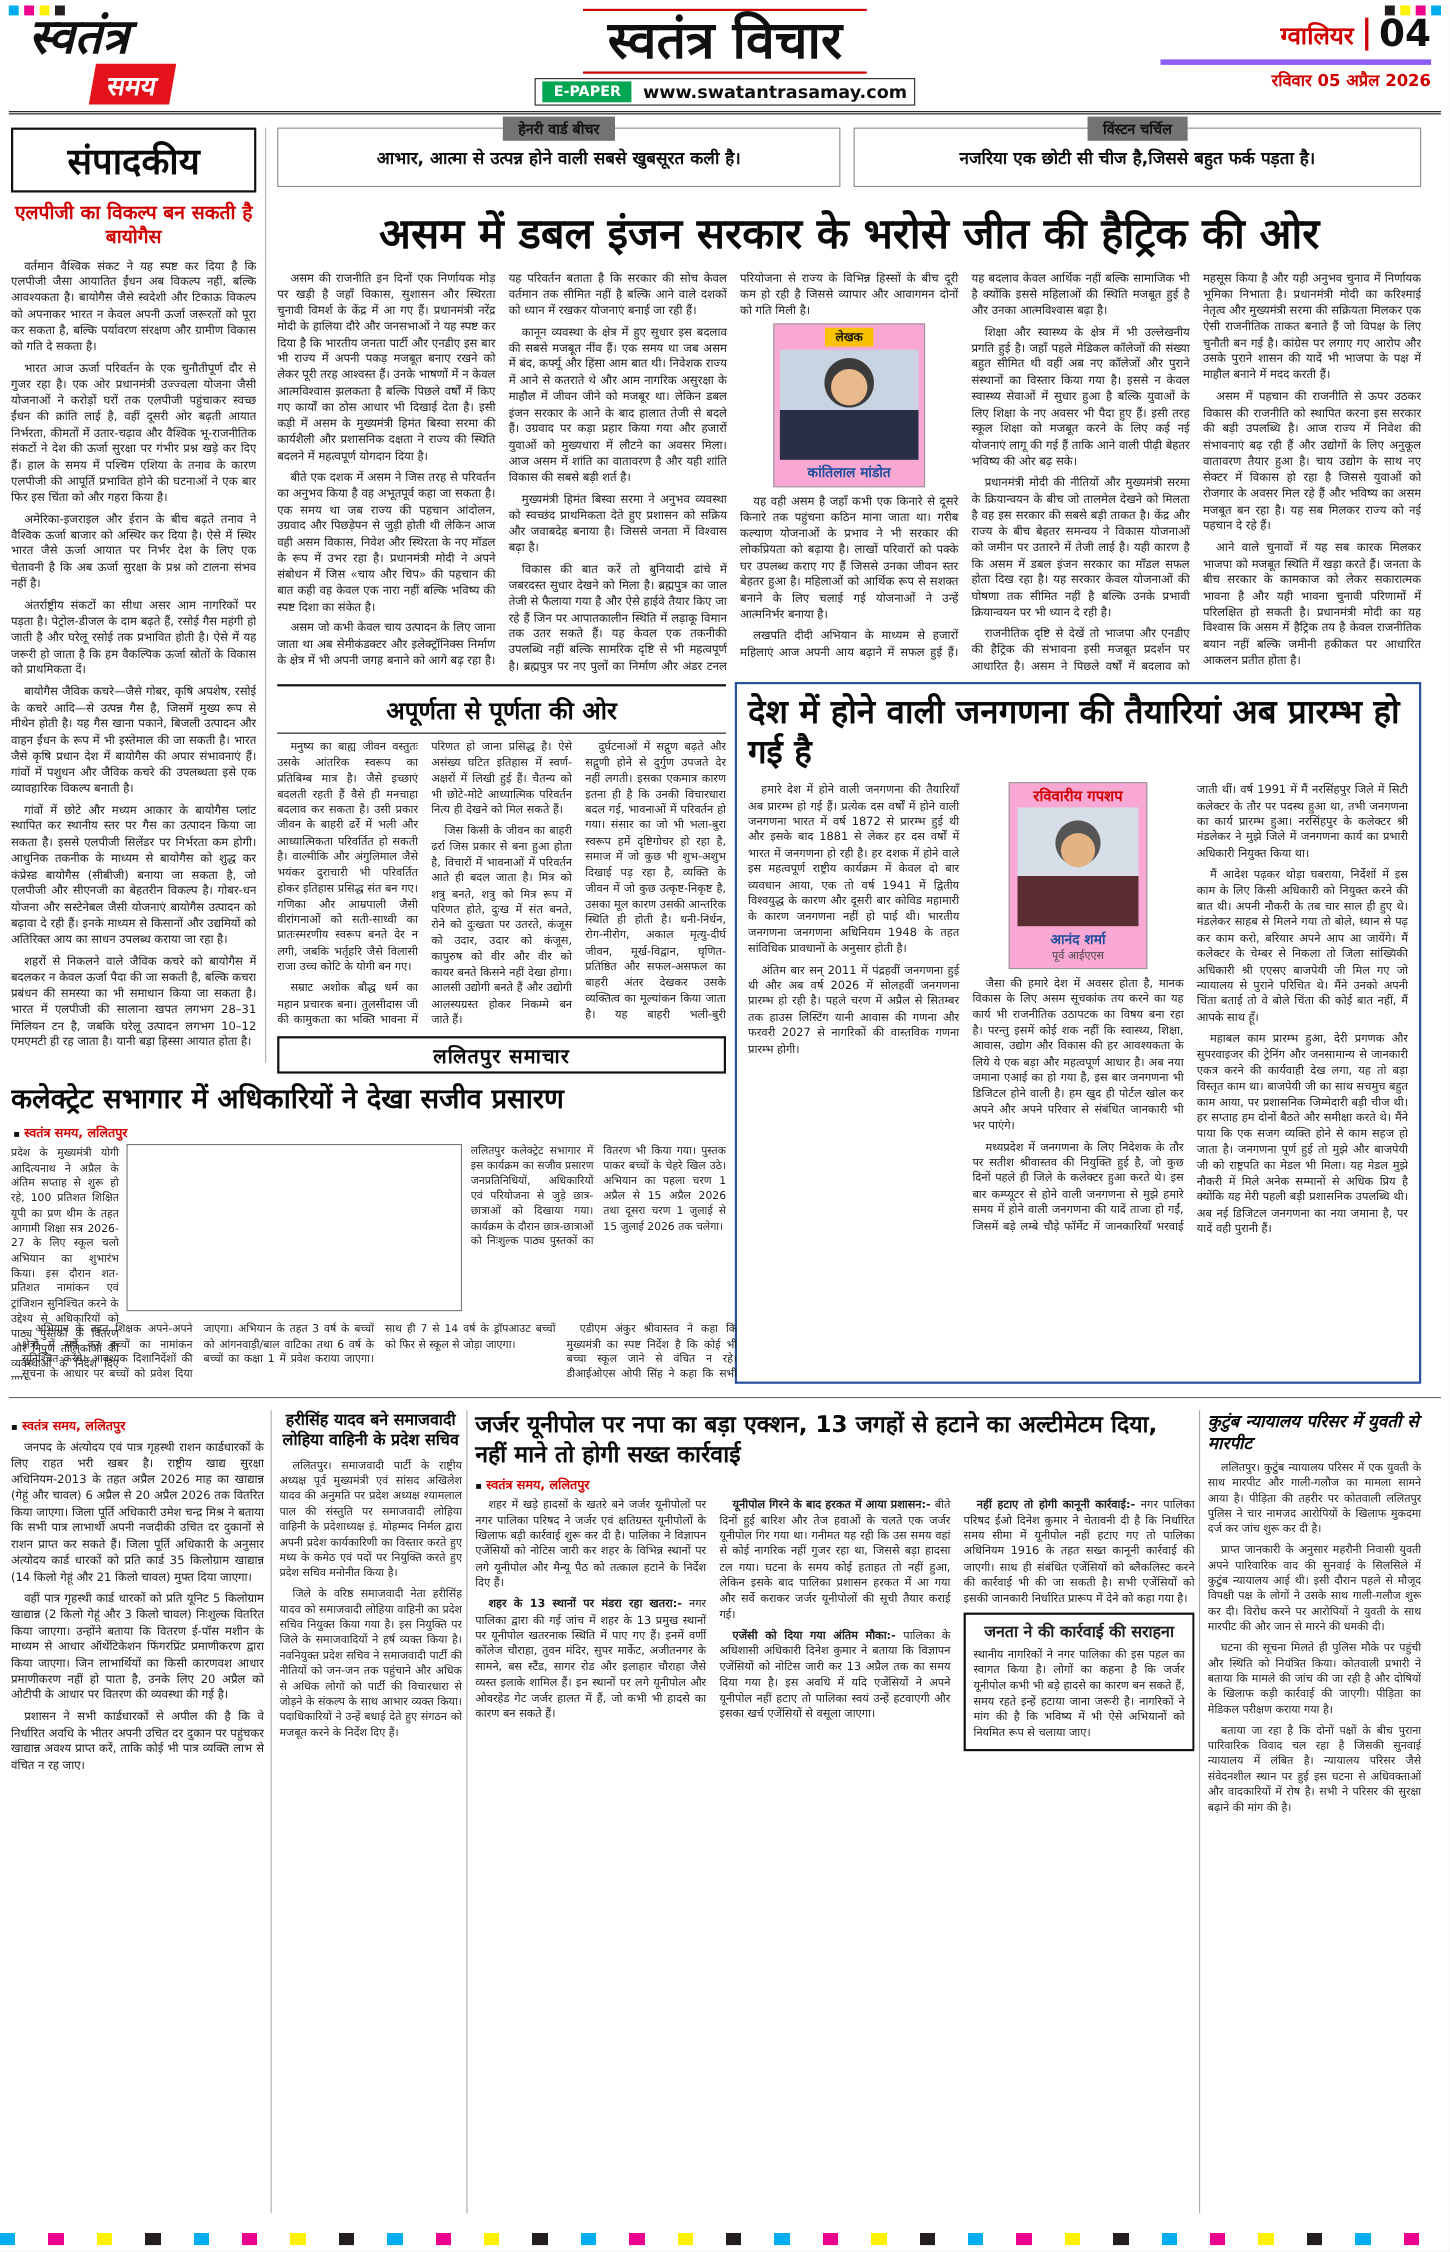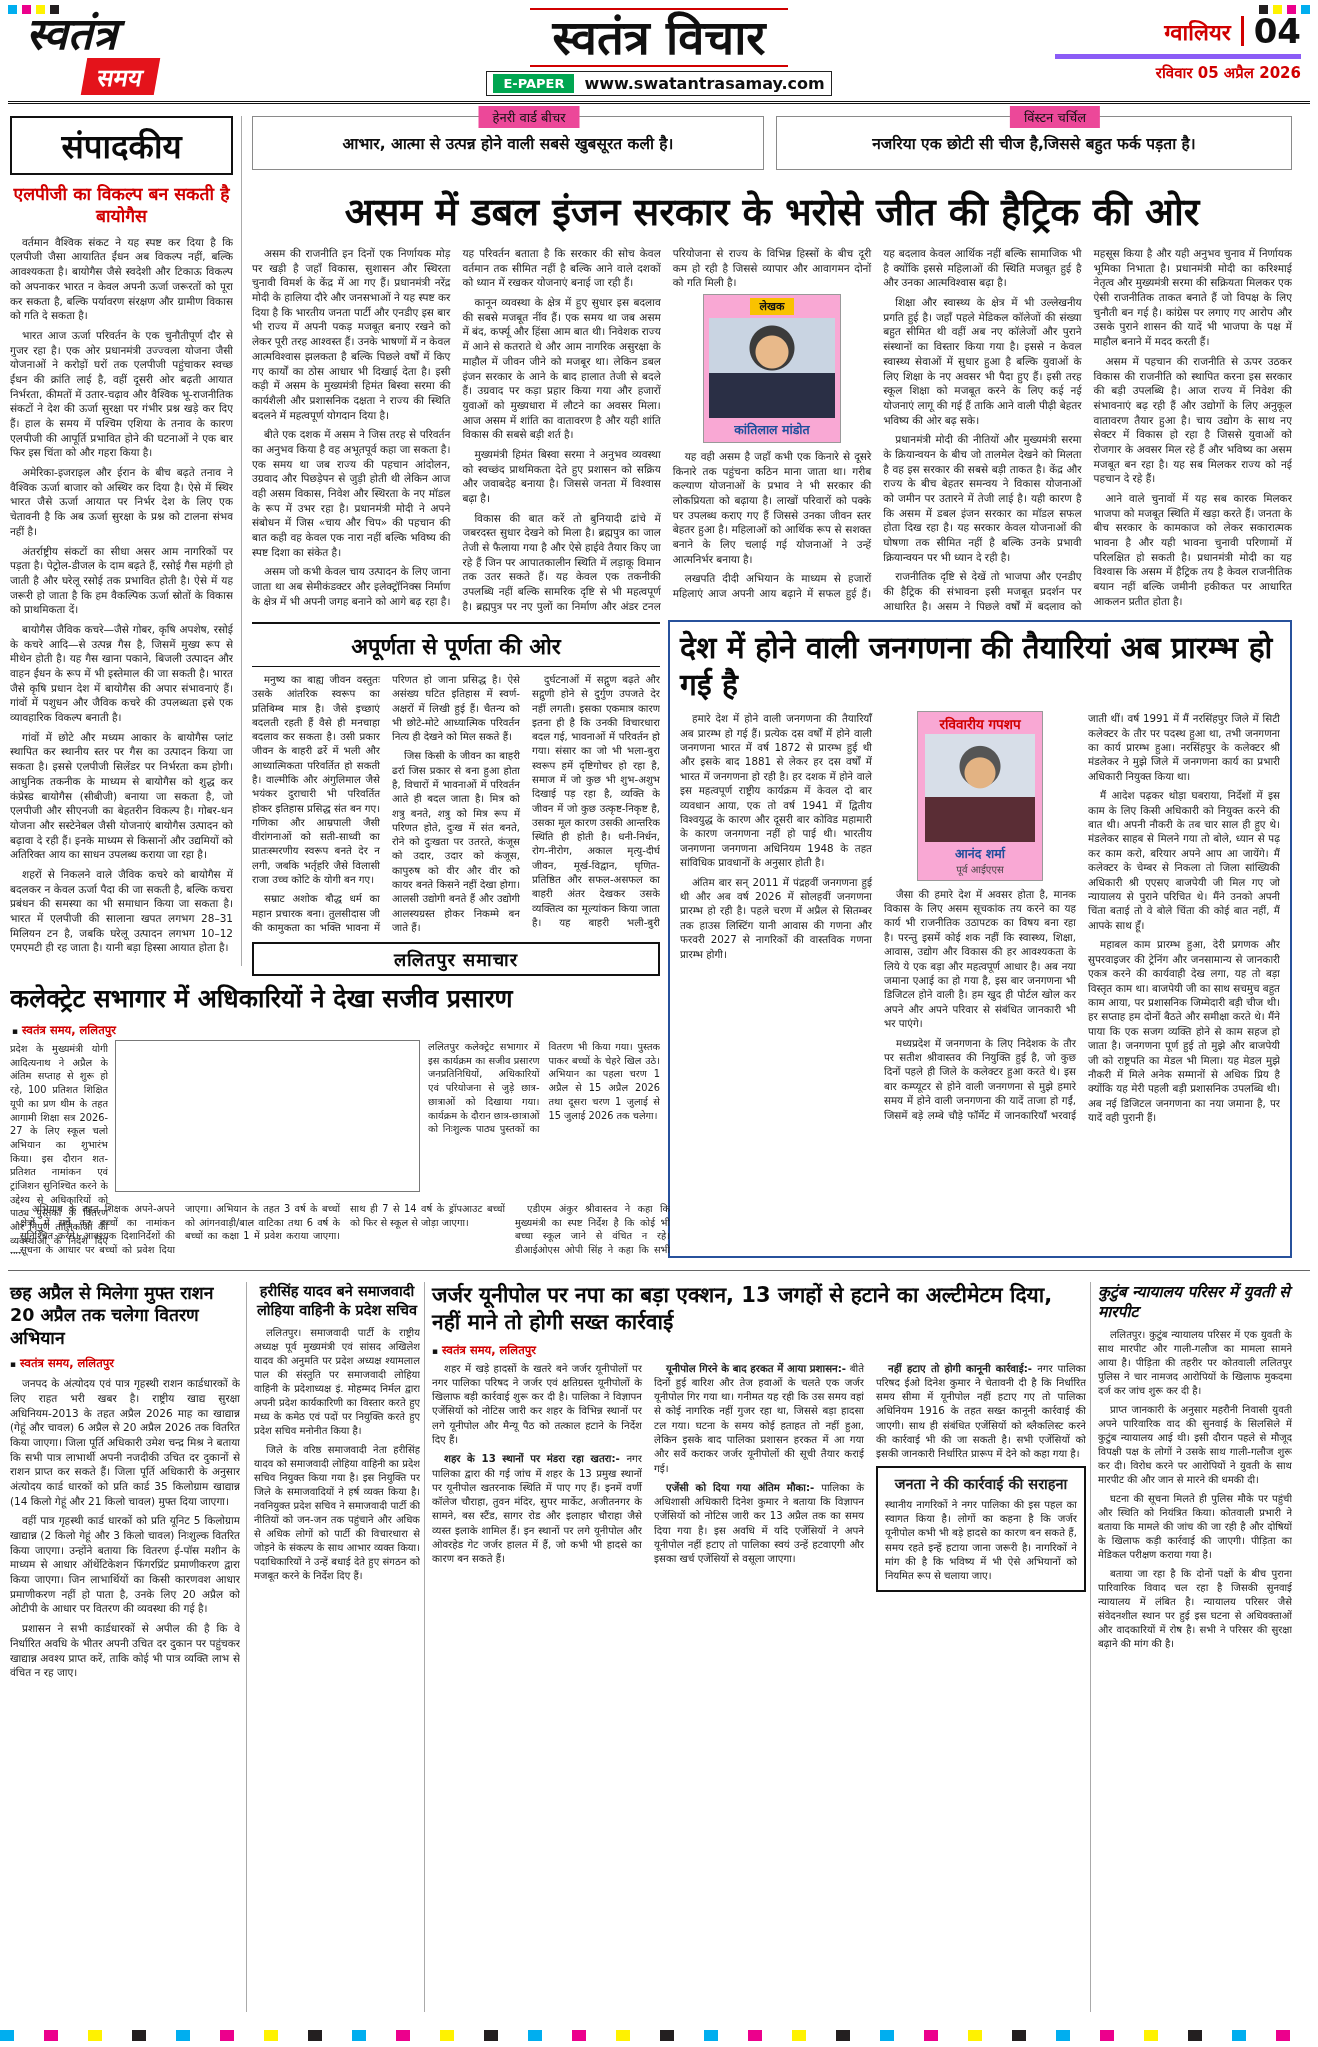--- a/index.html
+++ b/index.html
@@ -29,21 +29,21 @@
   .epaper-box { display:flex; align-items:center; gap:10px; border:1px solid #222; padding:2px 6px; background:#fff; }
   .epaper-chip { background:#00a651; color:#fff; font-weight:800; font-size:13px; padding:2px 10px; }
   .site { font-weight:800; font-size:16px; color:#101010; }
   .ed-name { color:#d10000; font-weight:800; font-size:22px; padding-right:10px; border-right:3px solid #d10000; margin-right:10px; }
   .pageno { color:#101010; font-weight:800; font-size:34px; line-height:1; }
   .date-line { color:#d10000; font-weight:700; font-size:15px; margin-top:6px; border-top:5px solid #8b5cf6; padding-top:3px; }
   .head-rule { left:8px; right:8px; top:101px; border-top:3px double #111; }
 
   
   .quote-box { border:1px solid #8a8a8a; height:54px; padding-top:15px; text-align:center; }
-  .quote-tab { position:absolute; top:-11px; left:50%; transform:translateX(-50%); background:#ec4899; color:#111; font-size:13px; font-weight:400; padding:2px 14px; white-space:nowrap;margin-left:21px; }
+  .quote-tab { position:absolute; top:-11px; left:50%; transform:translateX(-50%); background:#737373; color:#111; font-size:13px; font-weight:700; padding:2px 14px; white-space:nowrap; }
   .quote-text { font-size:15.5px; font-weight:700; color:#101010; }
 
   
   .ed-title-box { border:2px solid #111; text-align:center; font-size:33px; font-weight:800; padding:5px 0; color:#0a0a0a; }
   .ed-sub { color:#d10000; font-weight:800; font-size:17.5px; text-align:center; line-height:1.25; margin:9px 0 7px; }
   .smallbody { font-size:10.5px; line-height:1.4; color:#222; }
   .vrule { width:1px; background:#aaa; }
 
   
   .lead-headline { font-size:38px; font-weight:800; color:#0a0a0a; text-align:center; white-space:nowrap; }
@@ -237,21 +237,20 @@
   <div class="abs smallbody just hide-ovf" style="left:10px; top:1042px; width:98px; height:212px; font-size:9.8px;">प्रदेश के मुख्यमंत्री योगी आदित्यनाथ ने अप्रैल के अंतिम सप्ताह से शुरू हो रहे, 100 प्रतिशत शिक्षित यूपी का प्रण थीम के तहत आगामी शिक्षा सत्र 2026-27 के लिए स्कूल चलो अभियान का शुभारंभ किया। इस दौरान शत-प्रतिशत नामांकन एवं ट्रांजिशन सुनिश्चित करने के उद्देश्य से अधिकारियों को पाठ्य पुस्तकों के वितरण और निपुण तालिकाओं की व्यवस्थाओं के निर्देश दिए गए।</div>
   <div class="abs cols2 smallbody just hide-ovf" style="left:428px; top:1040px; width:232px; height:156px; font-size:9.8px;">ललितपुर कलेक्ट्रेट सभागार में इस कार्यक्रम का सजीव प्रसारण जनप्रतिनिधियों, अधिकारियों एवं परियोजना से जुड़े छात्र-छात्राओं को दिखाया गया। कार्यक्रम के दौरान छात्र-छात्राओं को निःशुल्क पाठ्य पुस्तकों का वितरण भी किया गया। पुस्तक पाकर बच्चों के चेहरे खिल उठे। अभियान का पहला चरण 1 अप्रैल से 15 अप्रैल 2026 तथा दूसरा चरण 1 जुलाई से 15 जुलाई 2026 तक चलेगा।</div>
   <div class="abs cols4 smallbody just hide-ovf" style="left:20px; top:1202px; width:650px; height:56px; font-size:9.8px;">
       <p class="para">अभियान के तहत शिक्षक अपने-अपने क्षेत्रों में सर्वे कर बच्चों का नामांकन सुनिश्चित करेंगे। आवश्यक दिशानिर्देशों की सूचना के आधार पर बच्चों को प्रवेश दिया जाएगा। अभियान के तहत 3 वर्ष के बच्चों को आंगनवाड़ी/बाल वाटिका तथा 6 वर्ष के बच्चों का कक्षा 1 में प्रवेश कराया जाएगा। साथ ही 7 से 14 वर्ष के ड्रॉपआउट बच्चों को फिर से स्कूल से जोड़ा जाएगा।</p>
       <p class="para">एडीएम अंकुर श्रीवास्तव ने कहा कि मुख्यमंत्री का स्पष्ट निर्देश है कि कोई भी बच्चा स्कूल जाने से वंचित न रहे। डीआईओएस ओपी सिंह ने कहा कि सभी विद्यालयों में नामांकन बढ़ाने के लिए विशेष अभियान चलाया जाएगा। कार्यक्रम में प्रतिनिधि, परियोजना अधिकारी समेत कई अधिकारी और शिक्षक मौजूद रहे। सभी को मिलकर प्रयास करना होगा, तभी शत-प्रतिशत नामांकन का लक्ष्य पूरा होगा।</p>
     </div>
 
   <div class="abs hline" style="left:8px; right:8px; top:1270px;"></div>
 
   <div class="abs" style="left:10px; top:1282px; width:230px; height:732px;">
-    <div class="b-headline">छह अप्रैल से मिलेगा मुफ्त राशन 20 अप्रैल तक चलेगा वितरण अभियान</div>
     <div class="byline" style="margin:6px 0;">
       <span class="bullet">▪</span><span>स्वतंत्र समय, ललितपुर</span>
     </div>
     <div class="smallbody just hide-ovf" style="height:640px;">
         <p class="para">जनपद के अंत्योदय एवं पात्र गृहस्थी राशन कार्डधारकों के लिए राहत भरी खबर है। राष्ट्रीय खाद्य सुरक्षा अधिनियम-2013 के तहत अप्रैल 2026 माह का खाद्यान्न (गेहूं और चावल) 6 अप्रैल से 20 अप्रैल 2026 तक वितरित किया जाएगा। जिला पूर्ति अधिकारी उमेश चन्द्र मिश्र ने बताया कि सभी पात्र लाभार्थी अपनी नजदीकी उचित दर दुकानों से राशन प्राप्त कर सकते हैं। जिला पूर्ति अधिकारी के अनुसार अंत्योदय कार्ड धारकों को प्रति कार्ड 35 किलोग्राम खाद्यान्न (14 किलो गेहूं और 21 किलो चावल) मुफ्त दिया जाएगा।</p>
         <p class="para">वहीं पात्र गृहस्थी कार्ड धारकों को प्रति यूनिट 5 किलोग्राम खाद्यान्न (2 किलो गेहूं और 3 किलो चावल) निःशुल्क वितरित किया जाएगा। उन्होंने बताया कि वितरण ई-पॉस मशीन के माध्यम से आधार ऑथेंटिकेशन फिंगरप्रिंट प्रमाणीकरण द्वारा किया जाएगा। जिन लाभार्थियों का किसी कारणवश आधार प्रमाणीकरण नहीं हो पाता है, उनके लिए 20 अप्रैल को ओटीपी के आधार पर वितरण की व्यवस्था की गई है।</p>
         <p class="para">प्रशासन ने सभी कार्डधारकों से अपील की है कि वे निर्धारित अवधि के भीतर अपनी उचित दर दुकान पर पहुंचकर खाद्यान्न अवश्य प्राप्त करें, ताकि कोई भी पात्र व्यक्ति लाभ से वंचित न रह जाए।</p>
       </div>
   </div>
   <div class="abs vrule" style="left:246px; top:1282px; height:730px;"></div>

